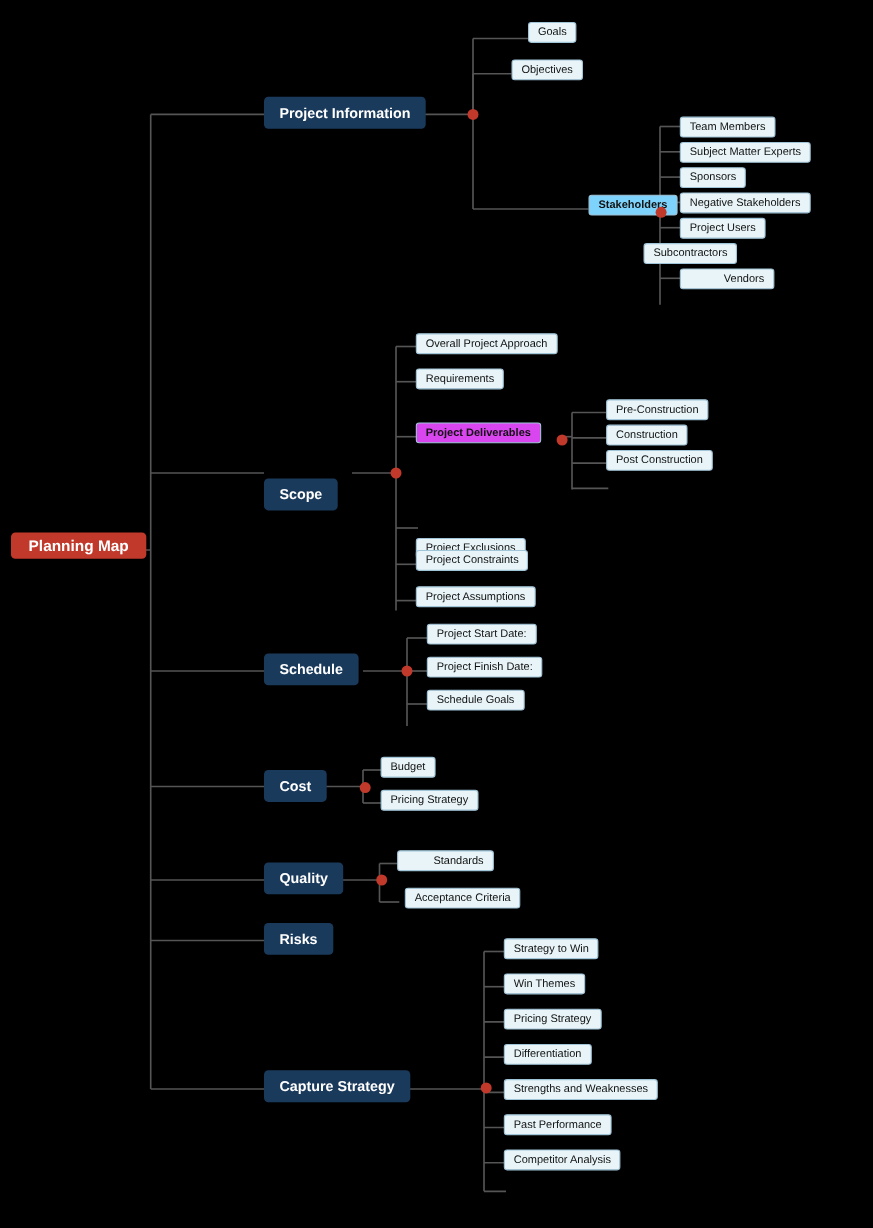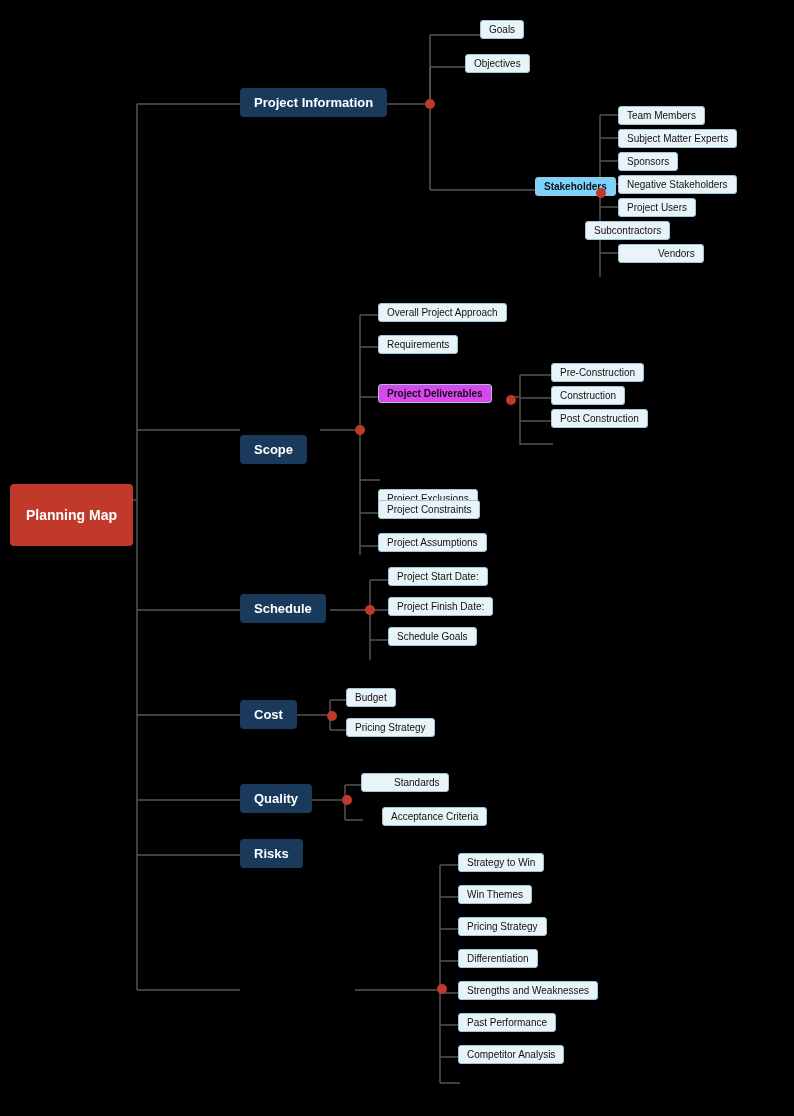--- a/index.html
+++ b/index.html
@@ -21,21 +21,21 @@
 
     
     .root-node {
       position: absolute;
       left: 10px;
       top: 490px;
       background: #c0392b;
       color: white;
       font-weight: bold;
       font-size: 14px;
-      padding: 23px 16px;
+      padding: 4px 16px;
       border-radius: 4px;
       white-space: nowrap;
       z-index: 10;
     }
 
     
     .branch-node {
       position: absolute;
       background: #1a3a5c;
       color: white;
@@ -233,24 +233,25 @@
   <div class="branch-node" style="left:240px; top:700px;">Cost</div>
   <div class="red-dot" style="left:327px; top:711px;"></div>
 
   <div class="leaf-node" style="left:346px; top:688px;">Budget</div>
   <div class="leaf-node" style="left:346px; top:718px;">Pricing Strategy</div>
 
   <div class="branch-node" style="left:240px; top:784px;">Quality</div>
   <div class="red-dot" style="left:342px; top:795px;"></div>
 
   <div class="leaf-node" style="left:361px; top:773px;padding-left:32px;">Standards</div>
-  <div class="leaf-node" style="left:382px; top:807px;">Acceptance Criteria</div>
+  <div class="leaf-node" style="left:368px; top:807px;">Acceptance Criteria</div>
 
   <div class="branch-node" style="left:240px; top:839px;text-align:center;">Risks</div>
 
+  <div class="branch-node" style="left:240px; top:973px;">Capture Strategy</div>
   <div class="red-dot" style="left:437px; top:984px;"></div>
 
   <div class="leaf-node" style="left:458px; top:853px;">Strategy to Win</div>
   <div class="leaf-node" style="left:458px; top:885px;">Win Themes</div>
   <div class="leaf-node" style="left:458px; top:917px;">Pricing Strategy</div>
   <div class="leaf-node" style="left:458px; top:949px;">Differentiation</div>
   <div class="leaf-node" style="left:458px; top:981px;">Strengths and Weaknesses</div>
   <div class="leaf-node" style="left:458px; top:1013px;">Past Performance</div>
   <div class="leaf-node" style="left:458px; top:1045px;">Competitor Analysis</div>
 

